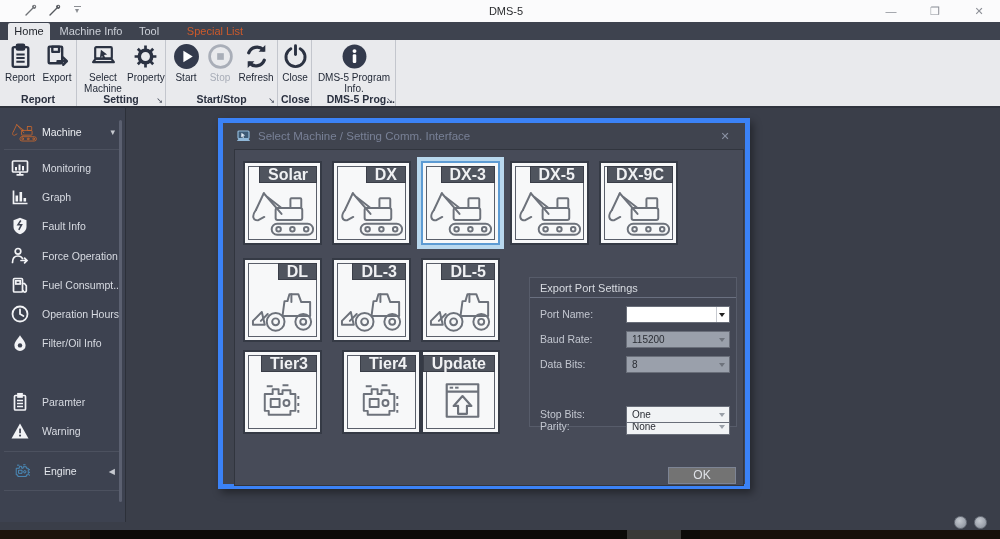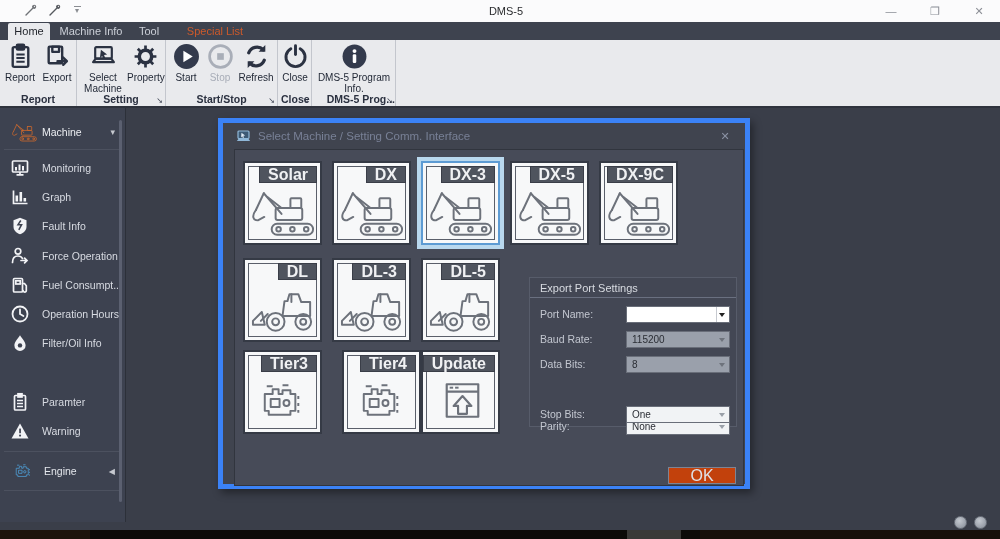--- a/index.html
+++ b/index.html
@@ -68,21 +68,21 @@
   .sfield { position:absolute; left:96px; top:0; width:104px; height:17px; border:1px solid #696e79; font-size:10px; line-height:15px; padding-left:5px; color:#2b2e35; cursor:default; }
   .sfield .arrow { position:absolute; right:4px; top:6px; width:0; height:0; border-left:3.5px solid transparent; border-right:3.5px solid transparent; border-top:4.5px solid #555a63; }
   .sfield.enabled { background:#ffffff; }
   .sfield.enabled .btn { position:absolute; right:0; top:0; width:13px; height:15px; border-left:1px solid #c7cad0; }
   .sfield.enabled .arrow { border-top-color:#222; }
   .sfield.dis-gray { background:#9aa0ab; }
   .sfield.dis-gray .arrow { border-top-color:#6e737c; }
   .sfield.dis-light { background:#f1f3f5; }
   .sfield.dis-light .arrow { border-top-color:#9aa0a8; }
 
-  .ok-btn { position:absolute; left:433px; top:317px; width:68px; height:17px; background:#c2410c; border:1px solid #7d8494; color:#dfe2e8; font-size:16px; text-align:center; line-height:15px; cursor:default; }
+  .ok-btn { position:absolute; left:433px; top:317px; width:68px; height:17px; background:#737373; border:1px solid #7d8494; color:#dfe2e8; font-size:12px; text-align:center; line-height:15px; cursor:default; }
 
   
   .dot { position:absolute; width:13px; height:13px; border-radius:50%; background:radial-gradient(circle at 40% 35%, #c3c8cf, #868c97); border:1px solid #6e747e; }
 
   
   .taskbar { position:absolute; top:530px; left:0; width:1000px; height:9px; background:#0c0b09; }
   .tb-seg1 { position:absolute; left:0; top:0; width:90px; height:9px; background:#1c130b; }
   .tb-seg2 { position:absolute; left:627px; top:0; width:54px; height:9px; background:#3a3a38; }
   .tb-seg3 { position:absolute; left:700px; top:0; width:300px; height:9px; background:#17100a; }
   svg { display:block; }

